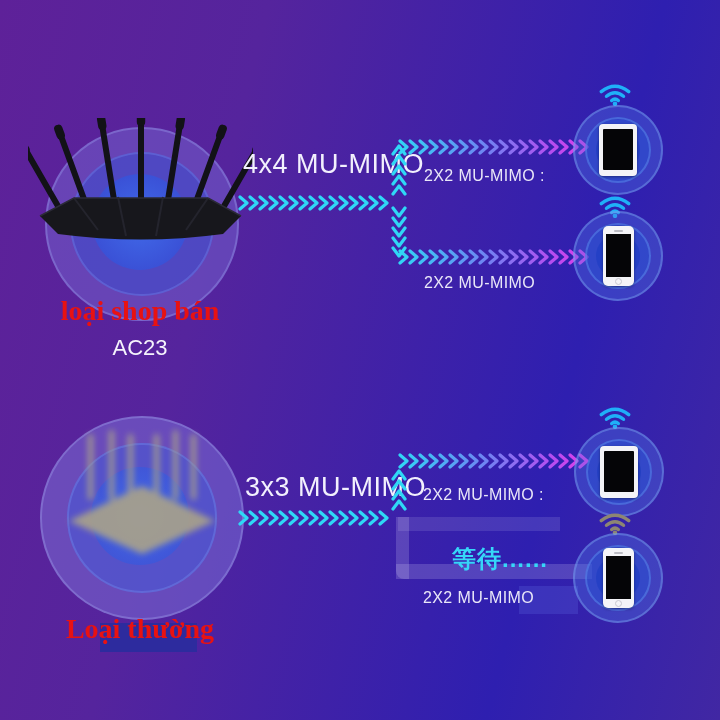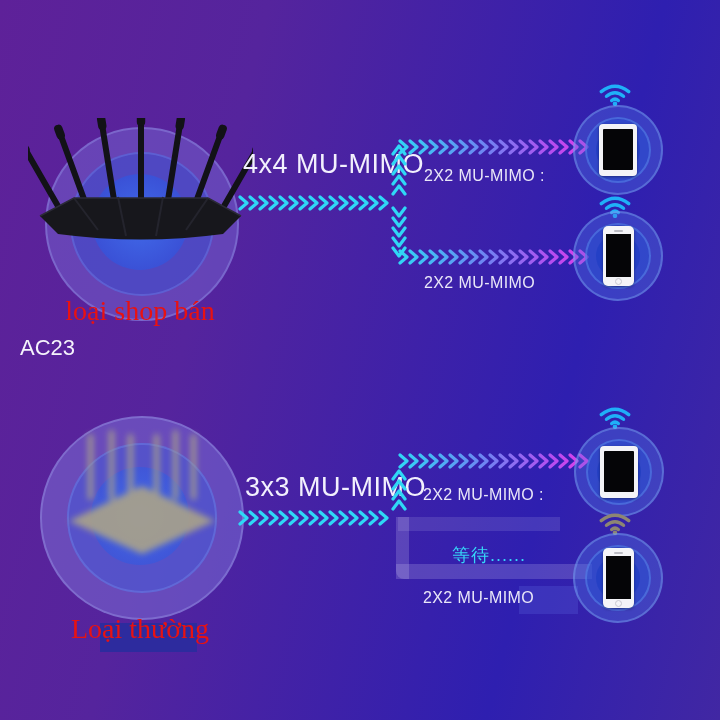--- a/index.html
+++ b/index.html
@@ -5,24 +5,24 @@
   html,body{margin:0;padding:0;}
   #stage{
     position:relative;width:720px;height:720px;overflow:hidden;
     background:linear-gradient(104deg,#5e2199 0%,#55249d 30%,#2e1fb0 74%,#4127a3 100%);
     font-family:"Liberation Sans",sans-serif;
   }
   .abs{position:absolute;}
   
   .headline{font-size:27px;letter-spacing:.5px;color:#f2f0fd;white-space:nowrap;}
   .sub{font-size:16px;letter-spacing:.4px;color:#e9e7f8;white-space:nowrap;}
-  .model{font-size:22px;color:#f5f3fc;}
-  .red-serif{font-family:"Liberation Serif",serif;font-weight:normal;font-size:28px;
+  .model{font-size:22px;color:#f5f3fc;text-align:center;}
+  .red-serif{font-family:"Liberation Serif",serif;font-weight:bold;font-size:28px;
              color:var(--red);text-align:center;white-space:nowrap;}
-  .waiting{font-size:18px;font-weight:normal;letter-spacing:1px;color:var(--cyan);white-space:nowrap;}
+  .waiting{font-size:24px;font-weight:bold;letter-spacing:1px;color:var(--cyan);white-space:nowrap;}
   
   .circ{position:absolute;border-radius:50%;}
   
   .ripple{border-radius:50%;display:flex;align-items:center;justify-content:center;}
   .r-out{width:86px;height:86px;background:rgba(80,120,230,.36);border:2px solid rgba(130,175,245,.4);}
   .r-mid{width:62px;height:62px;background:rgba(40,80,210,.5);border:2px solid rgba(110,160,245,.38);}
   .r-in{width:44px;height:44px;background:rgba(28,60,195,.6);}
   
   .tablet{width:38px;height:52px;background:#f3f3f7;border-radius:4px;position:relative;box-shadow:0 1px 3px rgba(0,0,20,.4);}
   .tablet .screen{position:absolute;left:4px;top:5px;width:30px;height:41px;background:#050507;border-radius:1px;}

